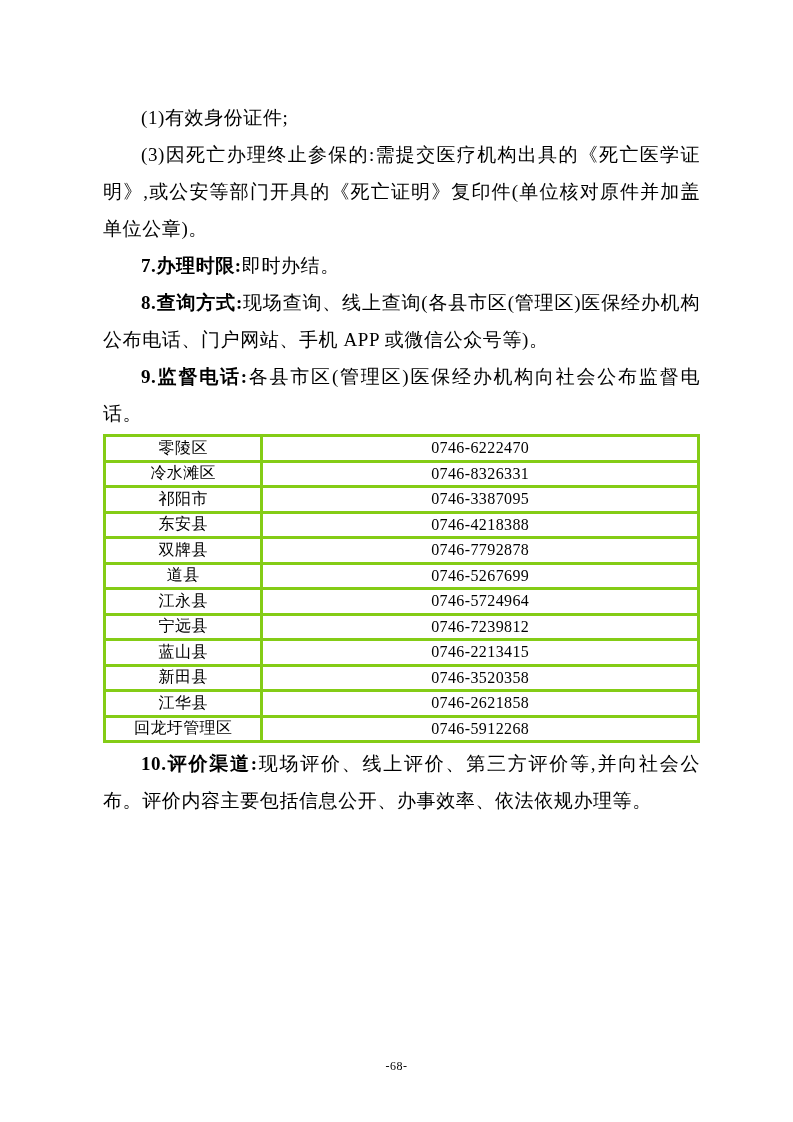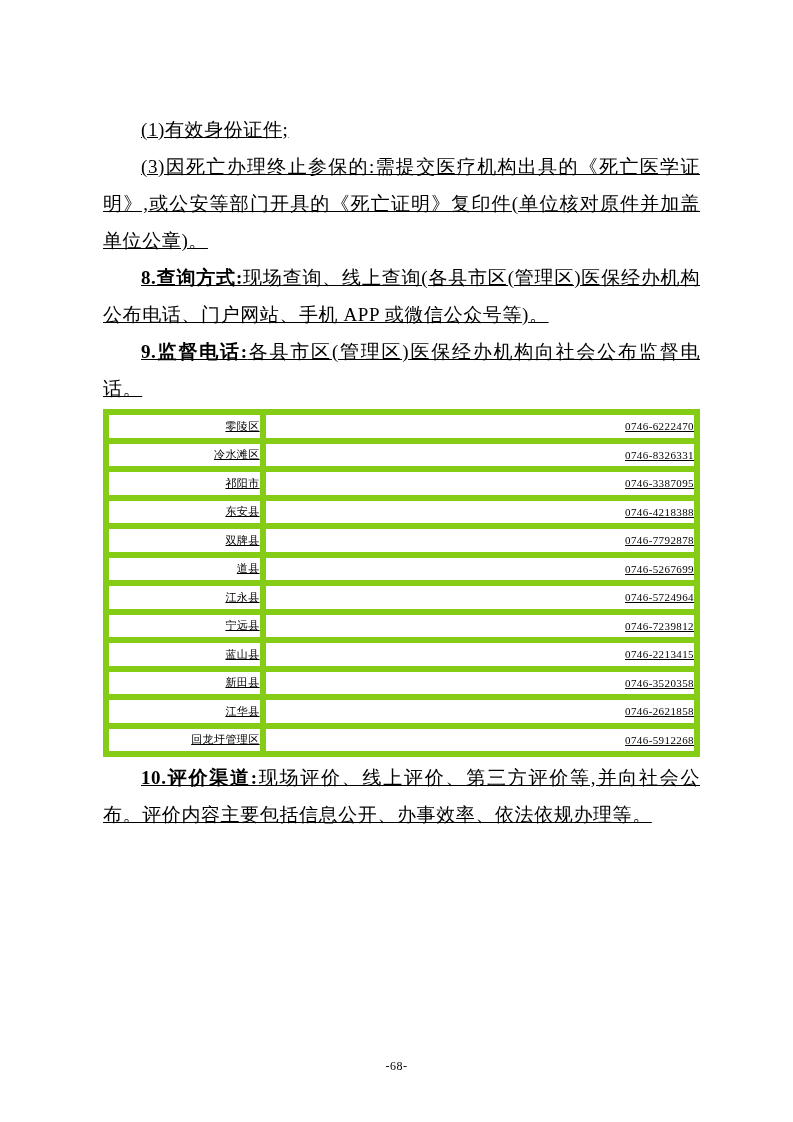--- a/index.html
+++ b/index.html
@@ -12,48 +12,47 @@
     width: 793px;
     height: 1122px;
     background: #ffffff;
     overflow: hidden;
     font-family: "Liberation Serif", "DejaVu Serif", serif;
     color: #000000;
   }
   .content {
     position: absolute;
     left: 103px;
-    top: 111px;
+    top: 99px;
     width: 597px;
-    text-decoration: underline;
   }
   .para {
     margin: 0;
     font-size: 19px;
     line-height: 37px;
     letter-spacing: 0.6px;
     text-align: justify;
     text-indent: 2em;
   }
   .para .lead {
     font-weight: bold;
   }
   .phone-table {
     width: 100%;
     border-collapse: collapse;
     margin: 2px 0 2px 0;
     table-layout: fixed;
   }
   .phone-table td {
-    border: 6px solid #84cc16;
+    border: 3px solid #84cc16;
     height: 22.5px;
     padding: 0;
-    text-align: right;
+    text-align: center;
     vertical-align: middle;
-    font-size: 11px;
+    font-size: 16px;
     letter-spacing: 0.4px;
     font-family: "Liberation Serif", "DejaVu Serif", serif;
   }
   .phone-table .col-district {
     width: 26.5%;
   }
   .phone-table .col-phone {
     width: 73.5%;
   }
   .footer {
@@ -71,20 +70,21 @@
 
 <div class="page">
   <div class="content">
 
     <p class="para"><span class="lead"></span><span>(1)有效身份证件;</span></p>
 
 
     <p class="para"><span class="lead"></span><span>(3)因死亡办理终止参保的:需提交医疗机构出具的《死亡医学证明》,或公安等部门开具的《死亡证明》复印件(单位核对原件并加盖单位公章)。</span></p>
 
 
+    <p class="para"><span class="lead">7.办理时限:</span><span>即时办结。</span></p>
 
     <p class="para"><span class="lead">8.查询方式:</span><span>现场查询、线上查询(各县市区(管理区)医保经办机构公布电话、门户网站、手机 APP 或微信公众号等)。</span></p>
 
     <p class="para"><span class="lead">9.监督电话:</span><span>各县市区(管理区)医保经办机构向社会公布监督电话。</span></p>
 
     <table class="phone-table">
       <colgroup>
         <col class="col-district">
         <col class="col-phone">
       </colgroup>

